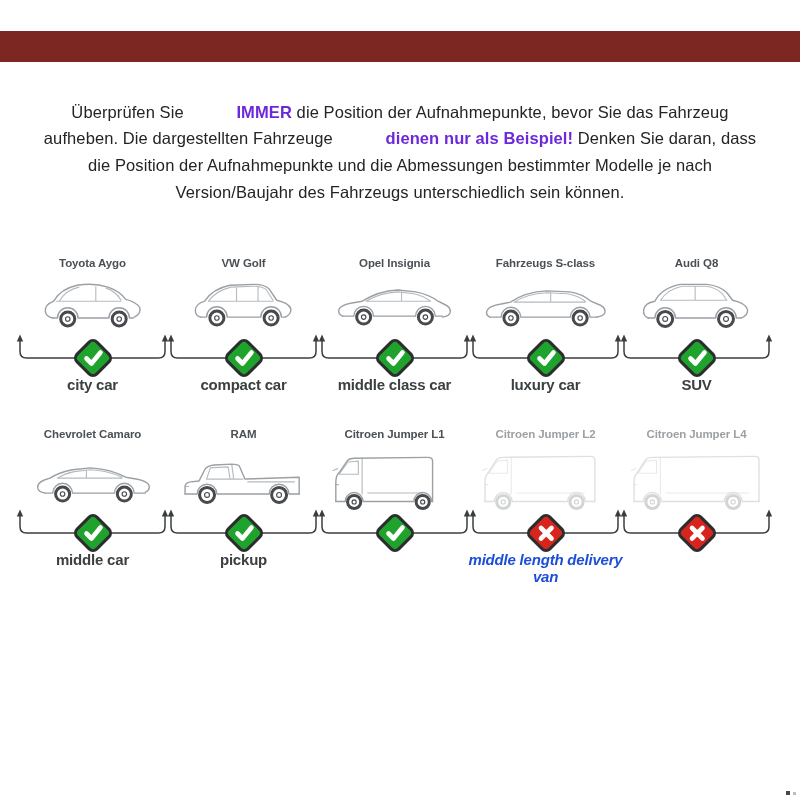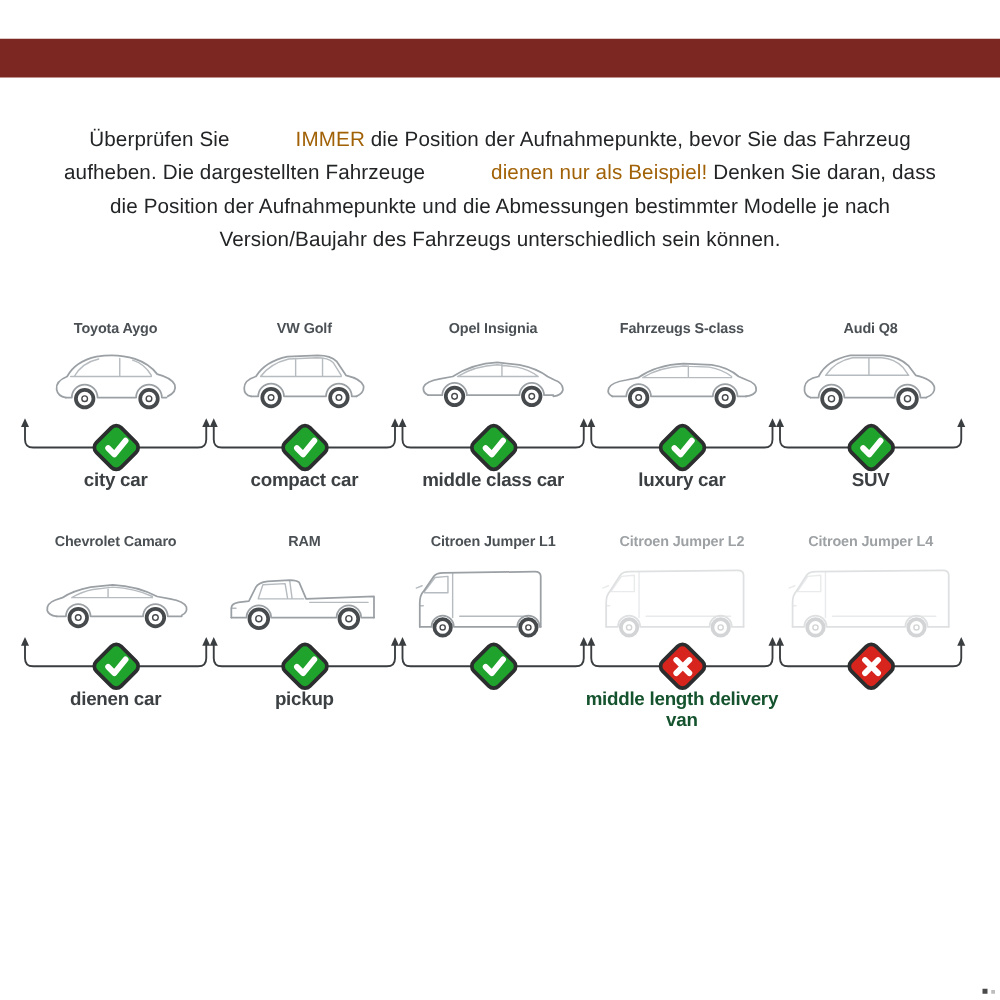--- a/index.html
+++ b/index.html
@@ -5,21 +5,21 @@
   html,body{margin:0;padding:0;background:#ffffff;}
   #stage{position:relative;width:800px;height:800px;background:#ffffff;overflow:hidden;
          font-family:"Liberation Sans",sans-serif;}
 
   
   #topbar{position:absolute;left:0;top:31px;width:800px;height:31px;}
 
   
   #intro{position:absolute;left:38px;top:82px;width:724px;text-align:center;
          font-size:16.5px;line-height:1.62;color:#222426;letter-spacing:.1px;}
-  #intro b{font-weight:400;color:#a16207;margin-left:48px;}
+  #intro b{font-weight:700;color:#6d28d9;margin-left:48px;}
 
   
   .row{position:absolute;left:17px;width:755px;display:flex;}
   #row-0{top:213px;margin-top:44px;}
   #row-1{top:428px;}
   .cell{position:relative;width:151px;height:155px;flex:0 0 151px;}
   .vname{position:absolute;top:0;left:-6px;right:-6px;text-align:center;
          font-size:11.5px;font-weight:700;color:#4b5055;letter-spacing:-.1px;}
   .car{position:absolute;top:16px;left:0;right:0;height:60px;
        display:flex;align-items:flex-end;justify-content:center;}
@@ -31,21 +31,21 @@
   .badge{position:absolute;top:78px;left:50%;margin-left:-23px;width:46px;height:46px;}
   #row-1 .badge{top:82px;}
   .vlabel{position:absolute;top:119px;left:-10px;right:-10px;text-align:center;
           font-size:15px;font-weight:700;color:#3c4043;letter-spacing:-.2px;}
   #row-1 .vlabel{top:123px;}
 
   
   .cell{--cbody:#9ba0a5;--cdetail:#b6bbbf;--cwheel:#474a4d;}
   .cell.faded{--cbody:#dee0e1;--cdetail:#e9eaeb;--cwheel:#d3d4d5;}
   .cell.faded .vname{color:#9da1a4;}
-  .cell.faded .vlabel{color:#14532d;}
+  .cell.faded .vlabel{color:#1d4ed8;font-style:italic;}
   .car path{fill:none;stroke-linecap:round;stroke-linejoin:round;}
   .car .cbody{stroke:var(--cbody);stroke-width:1.5;}
   .car .cdetail{stroke:var(--cdetail);stroke-width:1.2;}
   .car circle{fill:none;}
   .car .wheel{stroke:var(--cwheel);stroke-width:3.2;}
   .car .hub{stroke:var(--cwheel);stroke-width:1.2;}
 
   .bracket path{fill:none;stroke:#3b3e40;stroke-width:1.5;}
   .bracket polygon{fill:#3b3e40;stroke:none;}
 
@@ -210,21 +210,21 @@
           <svg viewBox="0 0 151 26" width="151" height="26">
             <path d="M3 4 V16.5 Q3 23 9.5 23 H141.5 Q148 23 148 16.5 V4"></path>
             <polygon points="3,-0.5 6.2,6.5 -0.2,6.5"></polygon>
             <polygon points="148,-0.5 151.2,6.5 144.8,6.5"></polygon>
           </svg>
         </div>
         <div class="badge"><svg viewBox="0 0 46 46" width="46" height="46">
             <rect x="9" y="9" width="28" height="28" rx="5.5" transform="rotate(45 23 23)" fill="#1fa32c" stroke="#2b2d2e" stroke-width="3"></rect>
             <path d="M16.5 23.5 L21.5 28.5 L30.5 17.5" stroke="#ffffff" stroke-width="4.6" fill="none" stroke-linecap="round" stroke-linejoin="round"></path>
           </svg></div>
-        <div class="vlabel">dienen car</div>
+        <div class="vlabel">middle car</div>
       </div>
       <div class="cell">
         <div class="vname">RAM</div>
         <div class="car">
           <svg viewBox="0 0 150 62" width="150" height="58" preserveAspectRatio="xMidYMax meet">
             <path class="cdetail" d="M35 30 L39 18 L58 17 L60 29 M35 30 H74 M62 15 L64 30 M79 33 H129 M12 38 H16"></path>
             <path class="cbody" d="M12 46 V38 Q12 34 18 33 L27 32 L33 20 Q35 16 43 15 L62 14 Q68 14 70 16 L76 30 L134 28 V46"></path>
             <path class="cbody" d="M12 46 H25 A10.5 10.5 0 0 1 46 46 H102 A10.5 10.5 0 0 1 123 46 H134"></path>
             <circle class="wheel" cx="35.5" cy="47" r="8"></circle>
             <circle class="hub" cx="35.5" cy="47" r="2.6"></circle>

